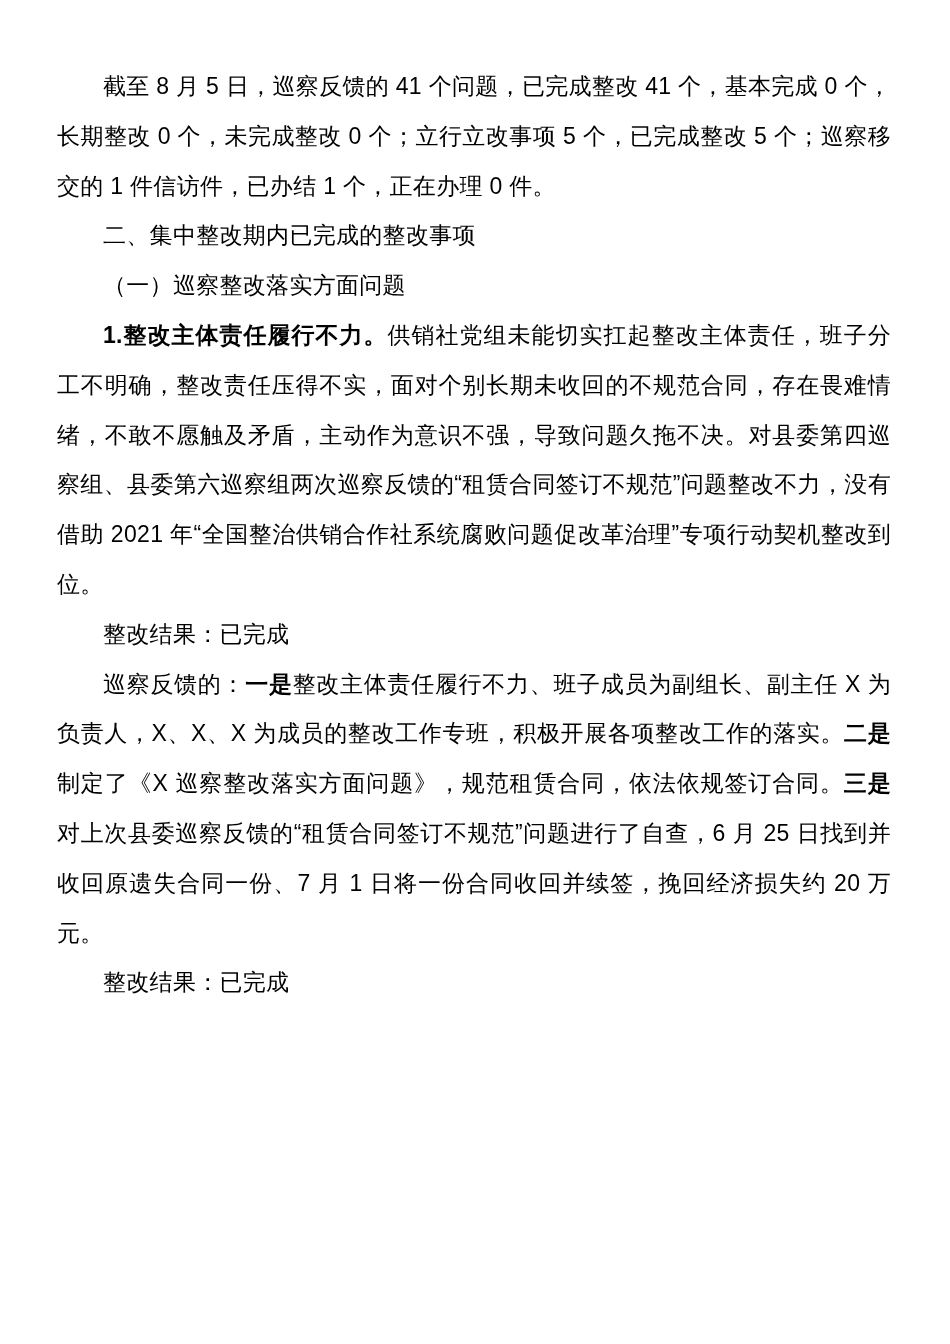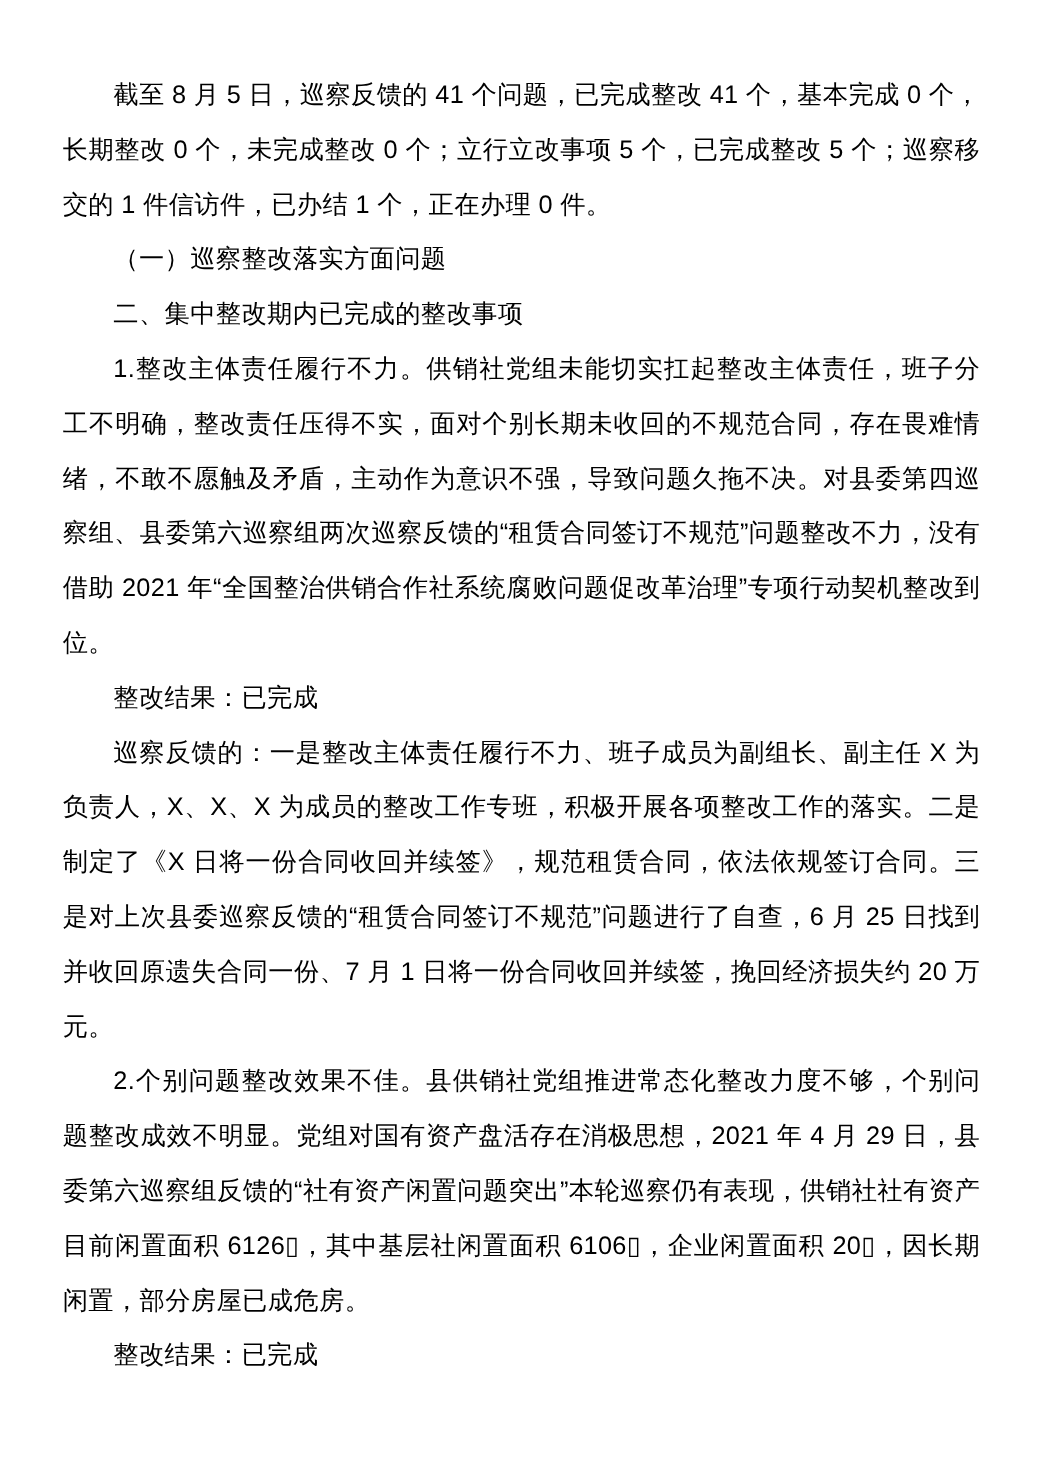--- a/index.html
+++ b/index.html
@@ -24,37 +24,36 @@
     line-height: 49.8px;
     text-align: justify;
     letter-spacing: 0.3px;
   }
   .para {
     margin: 0;
     padding: 0;
     text-indent: 2em;
   }
   .b {
-    font-weight: 400;
+    font-weight: 700;
   }
 </style>
 </head>
 <body>
 
 <div class="page">
 
   <p class="para"><span>截至 8 月 5 日，巡察反馈的 41 个问题，已完成整改 41 个，基本完成 0 个，长期整改 0 个，未完成整改 0 个；立行立改事项 5 个，已完成整改 5 个；巡察移交的 1 件信访件，已办结 1 个，正在办理 0 件。</span></p>
 
+  <p class="para"><span>二、集中整改期内已完成的整改事项</span></p>
+
   <p class="para"><span>（一）巡察整改落实方面问题</span></p>
-
-  <p class="para"><span>二、集中整改期内已完成的整改事项</span></p>
 
   <p class="para"><span class="b">1.整改主体责任履行不力。</span><span>供销社党组未能切实扛起整改主体责任，班子分工不明确，整改责任压得不实，面对个别长期未收回的不规范合同，存在畏难情绪，不敢不愿触及矛盾，主动作为意识不强，导致问题久拖不决。对县委第四巡察组、县委第六巡察组两次巡察反馈的“租赁合同签订不规范”问题整改不力，没有借助 2021 年“全国整治供销合作社系统腐败问题促改革治理”专项行动契机整改到位。</span></p>
 
   <p class="para"><span>整改结果：已完成</span></p>
 
-  <p class="para"><span>巡察反馈的：</span><span class="b">一是</span><span>整改主体责任履行不力、班子成员为副组长、副主任 X 为负责人，X、X、X 为成员的整改工作专班，积极开展各项整改工作的落实。</span><span class="b">二是</span><span>制定了《X 日将一份合同收回并续签》，规范租赁合同，依法依规签订合同。</span><span class="b">三是</span><span>对上次县委巡察反馈的“租赁合同签订不规范”问题进行了自查，6 月 25 日找到并收回原遗失合同一份、7 月 1 日将一份合同收回并续签，挽回经济损失约 20 万元。</span></p>
+  <p class="para"><span>巡察反馈的：</span><span class="b">一是</span><span>整改主体责任履行不力、班子成员为副组长、副主任 X 为负责人，X、X、X 为成员的整改工作专班，积极开展各项整改工作的落实。</span><span class="b">二是</span><span>制定了《X 巡察整改落实方面问题》，规范租赁合同，依法依规签订合同。</span><span class="b">三是</span><span>对上次县委巡察反馈的“租赁合同签订不规范”问题进行了自查，6 月 25 日找到并收回原遗失合同一份、7 月 1 日将一份合同收回并续签，挽回经济损失约 20 万元。</span></p>
 
-  <p class="para"><span class="b">2.个别问题整改效果不佳。</span><span>县供销社党组推进常态化整改力度不够，个别问题整改成效不明显。党组对国有资产盘活存在消极思想，2021 年 4 月 29 日，县委第六巡察组反馈的“社有资产闲置问题突出”本轮巡察仍有表现，供销社社有资产目前闲置面积 6126▯，其中基层社闲置面积 6106▯，企业闲置面积 20▯，因长期闲置，部分房屋已成危房。</span></p>
 
   <p class="para"><span>整改结果：已完成</span></p>
 
 </div>
 
 </body></html>

